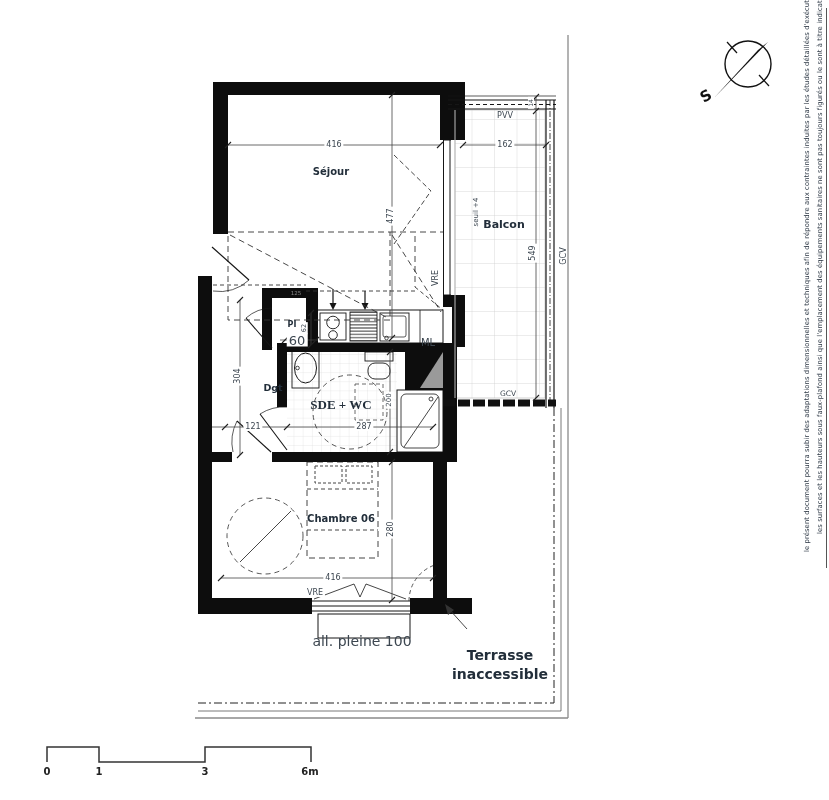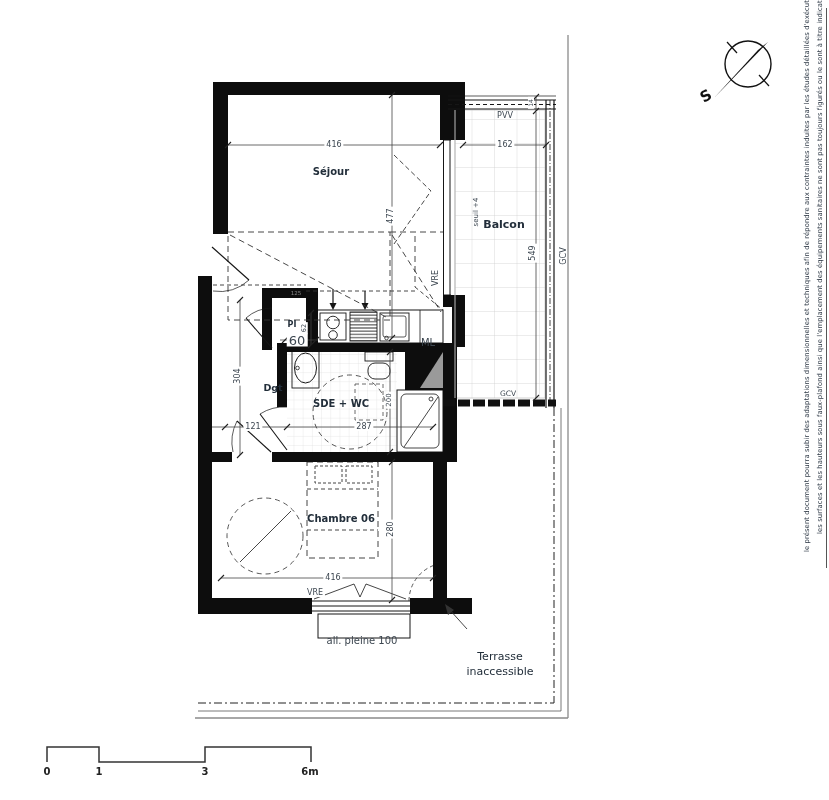--- a/index.html
+++ b/index.html
@@ -6,22 +6,22 @@
   #stage{position:relative;width:829px;height:800px;background:#fff;overflow:hidden;
          font-family:"DejaVu Sans","Liberation Sans",sans-serif;}
   #drawing{position:absolute;left:0;top:0;}
   .lbl{position:absolute;transform:translate(-50%,-50%);font-size:8px;color:#3c4650;
        white-space:nowrap;line-height:1;}
   .lbl.rot{transform:translate(-50%,-50%) rotate(-90deg);}
   .room{font-weight:bold;color:#222e3a;font-size:10px;}
   .dim{background:#fff;padding:0 2px;color:#3c4650;}
   .disc{position:absolute;transform:rotate(-90deg);transform-origin:0 0;font-size:6.8px;
         color:#2e3946;white-space:nowrap;letter-spacing:0.1px;}
-  .terr{position:absolute;transform:translate(-50%,-50%);text-align:center;font-weight:normal;
-        color:#222e3a;font-size:11px;line-height:1.35;}
+  .terr{position:absolute;transform:translate(-50%,-50%);text-align:center;font-weight:bold;
+        color:#222e3a;font-size:14px;line-height:1.35;}
   .scale-num{position:absolute;transform:translate(-50%,0);font-size:10px;color:#222;font-weight:bold;}
   .south{position:absolute;transform:translate(-50%,-50%) rotate(-30deg);font-weight:bold;
          font-size:15px;color:#111;}
 </style>
 </head>
 <body>
 
 <div id="stage">
 
 <svg id="drawing" width="829" height="800" viewBox="0 0 829 800">
@@ -262,30 +262,30 @@
 <div class="lbl" style="left:428px;top:327px;font-size:10px;margin-top:16px;">ML</div>
 <div class="lbl room" style="left:292px;top:325px;font-size:8px;">PI</div>
 <div class="lbl dim rot" style="left:304px;top:328px;font-size:6.5px;">62</div>
 <div class="lbl dim" style="left:297px;top:340px;font-size:13px;">60</div>
 <div class="lbl" style="left:296px;top:294px;font-size:5.5px;color:#888;">125</div>
 
 <div class="lbl room" style="left:251px;top:388px;font-size:9.5px;padding-left:44px;">Dgt</div>
 <div class="lbl dim rot" style="left:238px;top:376px;">304</div>
 <div class="lbl dim" style="left:253px;top:427px;">121</div>
 
-<div class="lbl room" style="left:341px;top:404px;font-size:10px;">SDE + WC</div>
+<div class="lbl room" style="left:341px;top:404px;font-size:13px;font-family:Liberation Serif, serif;">SDE + WC</div>
 <div class="lbl dim" style="left:364px;top:427px;">287</div>
 <div class="lbl dim rot" style="left:389px;top:400px;font-size:7px;">200</div>
 <div class="lbl" style="left:508px;top:394px;font-size:7.5px;">GCV</div>
 
 <div class="lbl room" style="left:341px;top:519px;">Chambre 06</div>
 <div class="lbl dim rot" style="left:391px;top:529px;">280</div>
 <div class="lbl dim" style="left:333px;top:578px;">416</div>
 <div class="lbl dim" style="left:315px;top:593px;">VRE</div>
-<div class="lbl" style="left:362px;top:641px;font-size:10px;">all. pleine 100</div>
+<div class="lbl" style="left:362px;top:641px;font-size:14px;">all. pleine 100</div>
 
 <div class="terr" style="left:500px;top:665px;">
   <div>Terrasse</div>
   <div>inaccessible</div>
 </div>
 
 <div class="scale-num" style="left:47px;top:766px;">0</div>
 <div class="scale-num" style="left:99px;top:766px;">1</div>
 <div class="scale-num" style="left:205px;top:766px;">3</div>
 <div class="scale-num" style="left:310px;top:766px;">6m</div>

